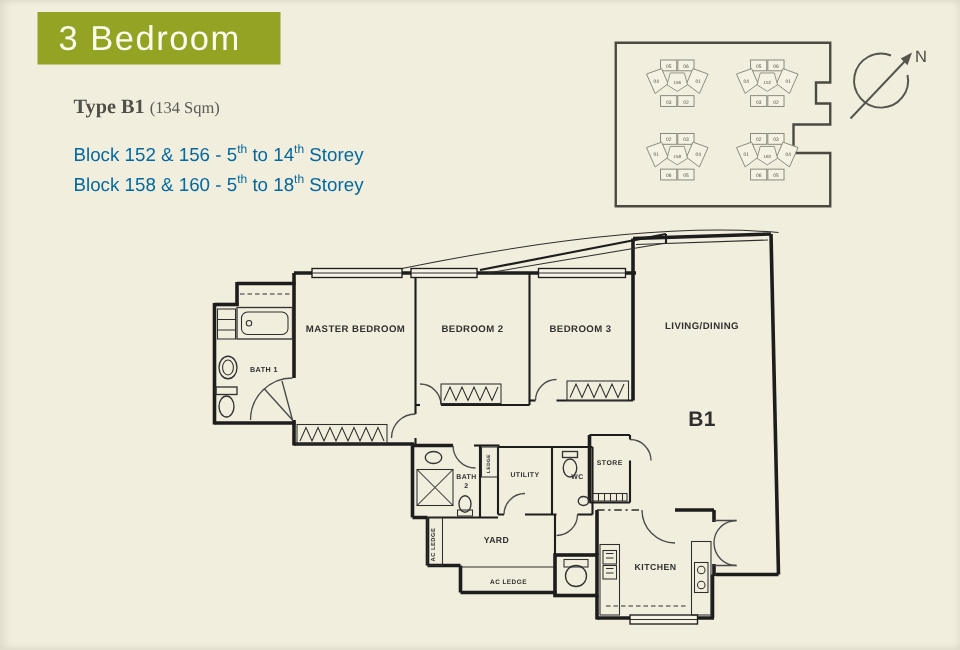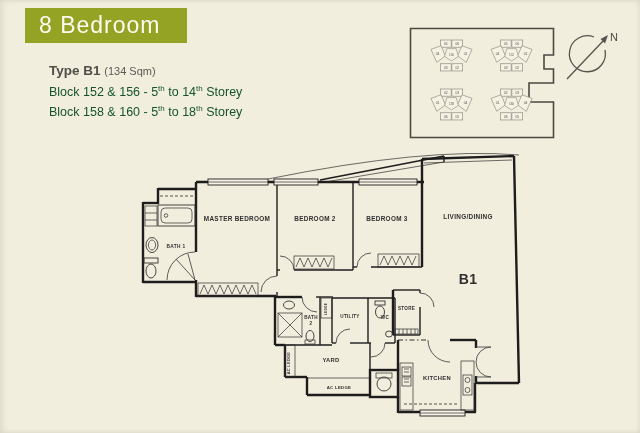--- a/index.html
+++ b/index.html
@@ -1,23 +1,23 @@
 <!DOCTYPE html>
 <html><head>
 <meta charset="utf-8">
 <style>
   html,body{margin:0;padding:0;background:#e8e4d4;}
   .page{position:relative;width:640px;height:433px;background:#f2eedd;overflow:hidden;
         font-family:"Liberation Sans",sans-serif;box-shadow:inset 3px 0 6px rgba(0,0,0,.08), inset -2px 0 4px rgba(0,0,0,.05);}
   .header-band{position:absolute;left:25px;top:8px;width:162px;height:35px;background:#95a324;}
   .header-band span{display:block;line-height:35px;padding-left:14px;font-size:23px;color:#fbfbef;letter-spacing:1px;}
   .info{position:absolute;left:49px;top:63px;color:#5a5a54;}
-  .type-line{font-size:13.5px;font-weight:bold;color:#4f4f49;margin-bottom:3px;}
+  .type-line{font-size:13.5px;font-weight:bold;color:#4f4f49;margin-bottom:13px;font-family:Liberation Serif, serif;}
   .type-line .area{font-weight:normal;font-size:11px;color:#5a5a54;}
-  .block-line{font-size:12.5px;color:#14532d;line-height:15.5px;}
+  .block-line{font-size:12.5px;color:#0369a1;line-height:15.5px;}
   .block-line sup{font-size:8px;}
   .keyplan{position:absolute;left:409px;top:27px;width:146px;height:112px;}
   .north{position:absolute;left:561px;top:25px;width:58px;height:60px;}
   .floorplan{position:absolute;left:128px;top:146px;width:420px;height:285px;}
   
   .w2{stroke:#1d1d1d;stroke-width:2.4;fill:none;stroke-linecap:butt;}
   .w1{stroke:#1d1d1d;stroke-width:1.4;fill:none;}
   .thin{stroke:#2e2e2e;stroke-width:0.7;fill:none;}
   .door{stroke:#4a4a4a;stroke-width:0.9;fill:none;}
   .fix{stroke:#333;stroke-width:0.9;fill:none;}
@@ -31,21 +31,21 @@
   .ub{font-family:"Liberation Sans",sans-serif;font-size:4.2px;fill:#55554e;text-anchor:middle;}
   .kb{fill:none;stroke:#4a4a42;stroke-width:1.6;}
   .na{stroke:#55554e;stroke-width:1.3;fill:none;}
 </style>
 </head>
 <body>
 
 <div class="page">
 
   <div class="header-band">
-    <span>8 Bedroom</span>
+    <span>3 Bedroom</span>
   </div>
 
   <div class="info">
     <div class="type-line">
       <span>Type B1</span>
       <span class="area">(134 Sqm)</span>
     </div>
     <div class="block-line"><span>Block 152 &amp; 156 - 5</span><sup>th</sup><span> to 14</span><sup>th</sup><span> Storey</span></div>
     <div class="block-line"><span>Block 158 &amp; 160 - 5</span><sup>th</sup><span> to 18</span><sup>th</sup><span> Storey</span></div>
   </div>

